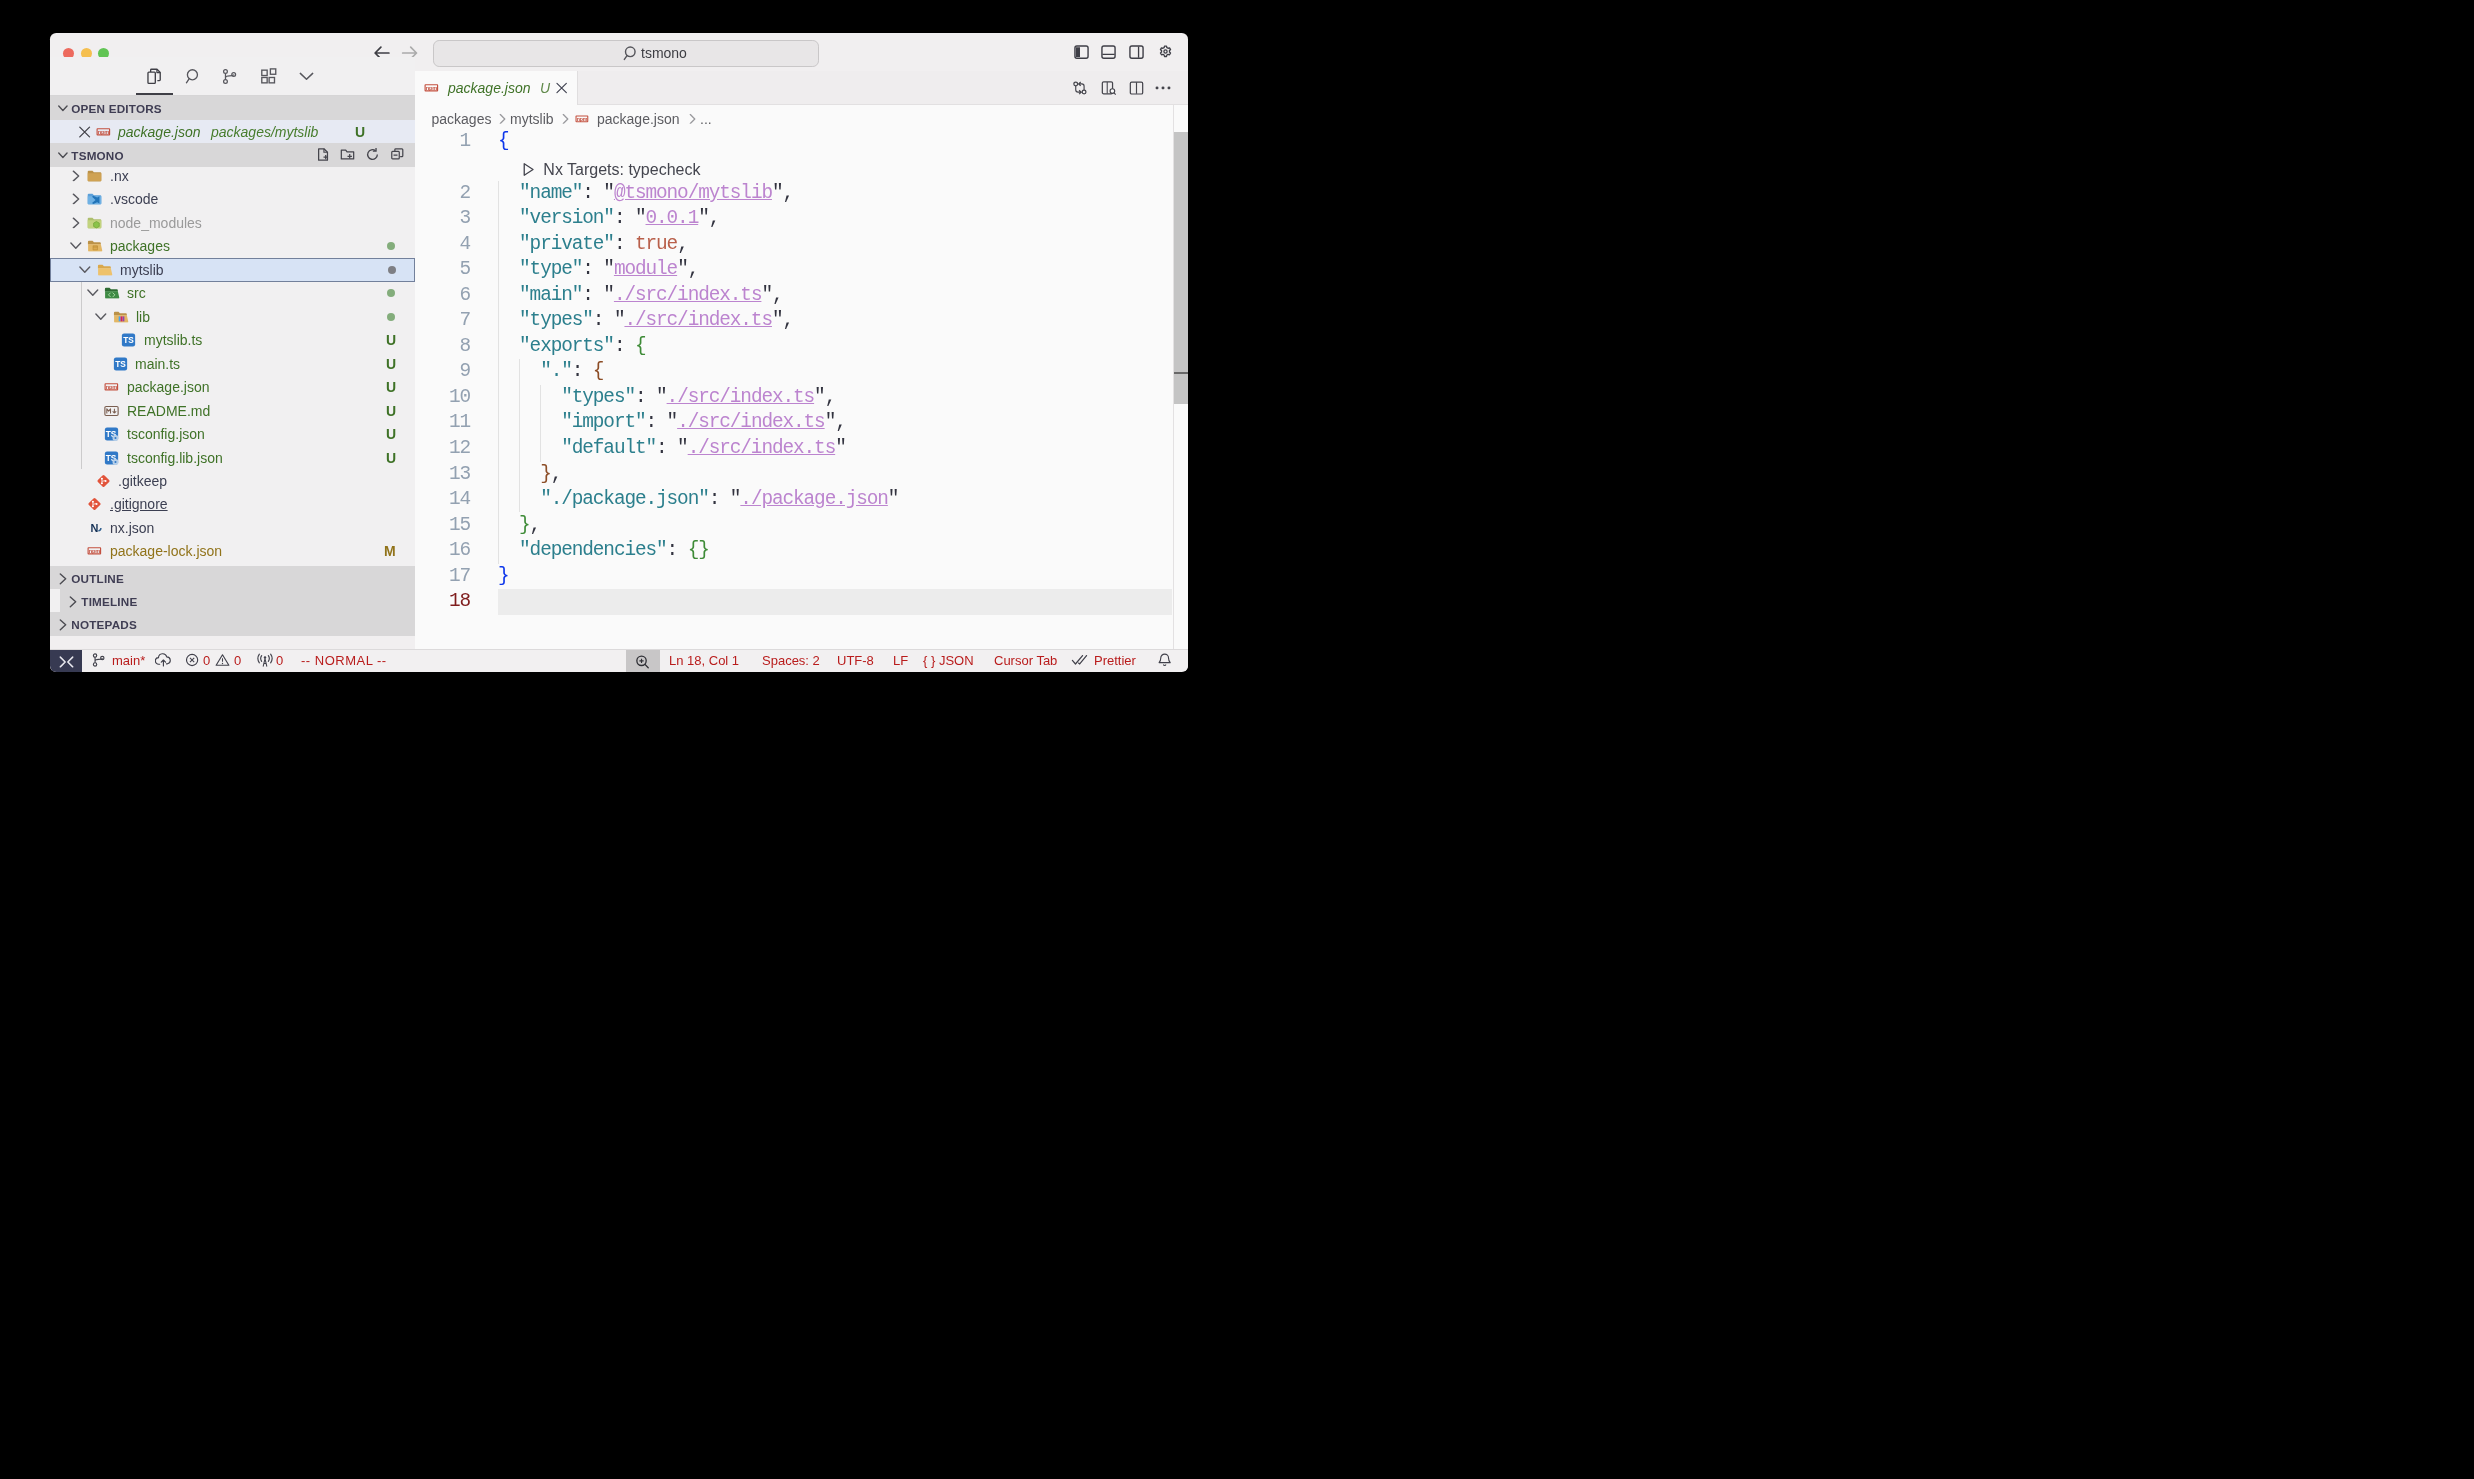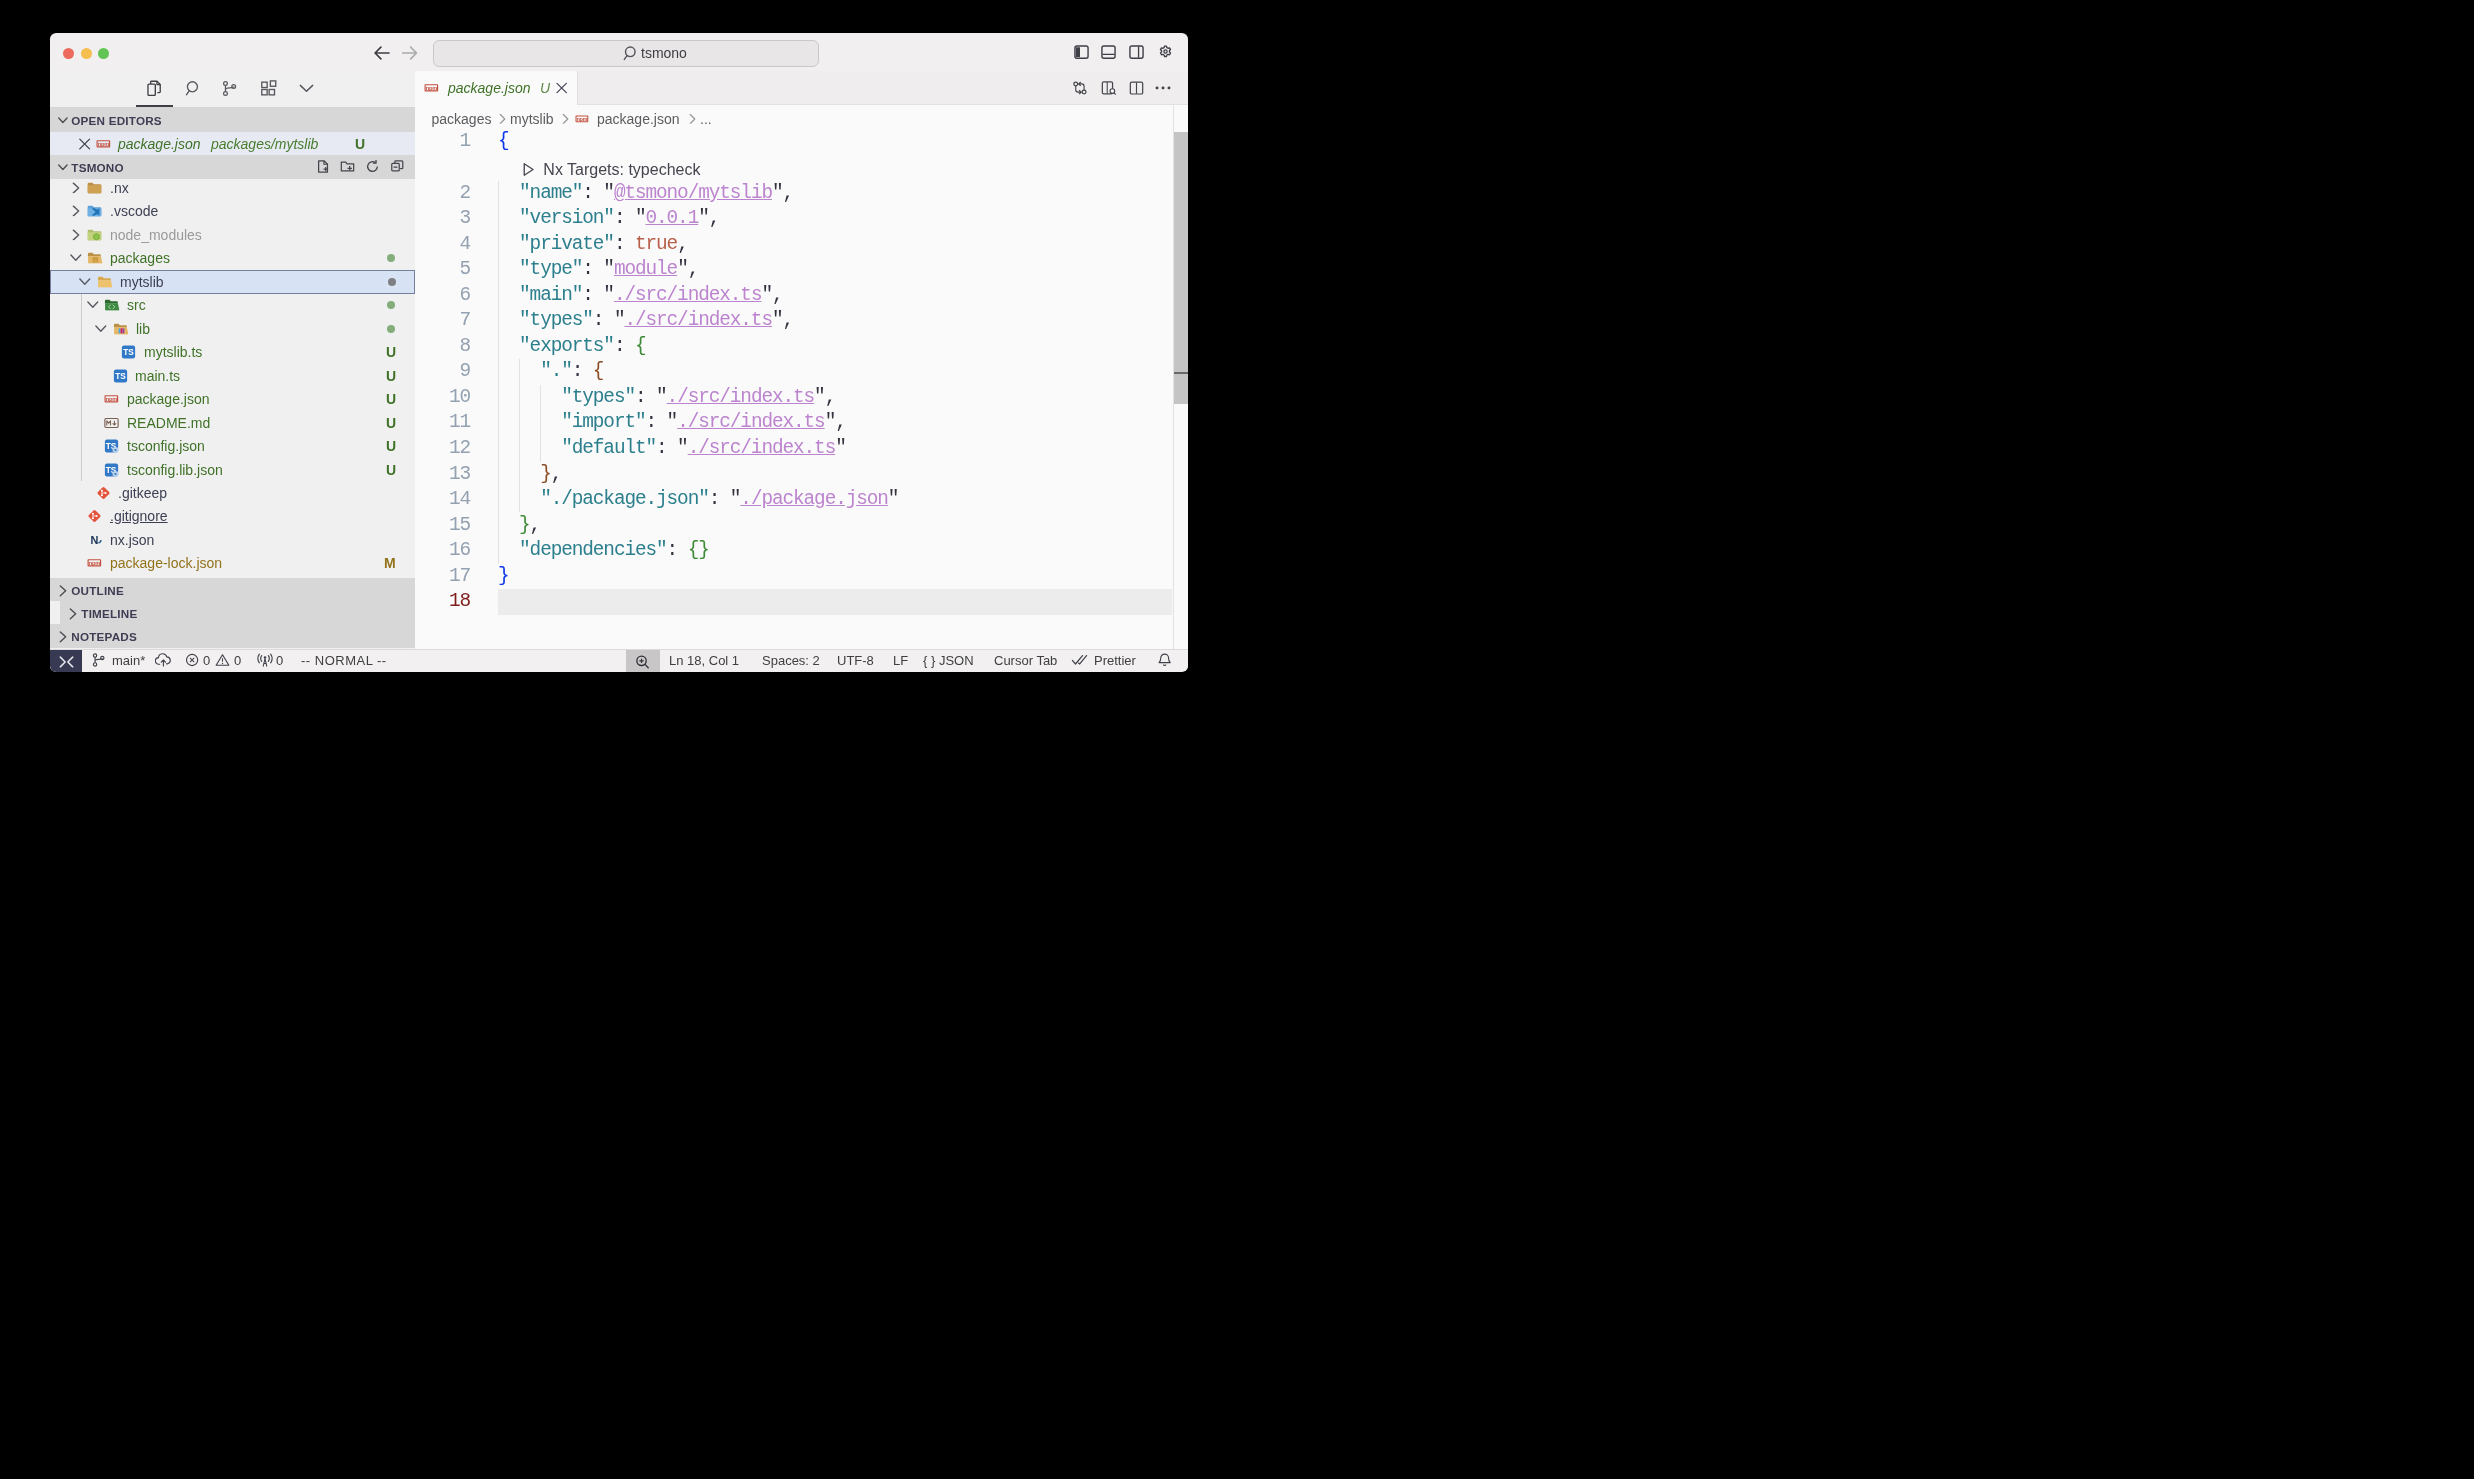--- a/index.html
+++ b/index.html
@@ -7,21 +7,21 @@
   body { font-family:"Liberation Sans",sans-serif; }
   #win { position:absolute; left:50px; top:33px; width:1138px; height:639px;
          background:#f1eff0; border-radius:6.2px; overflow:hidden; }
   .abs { position:absolute; }
   svg { display:block; }
   
   .tl { position:absolute; top:14.7px; width:11px; height:11px; border-radius:50%; }
   #cc { position:absolute; left:383px; top:7px; width:386px; height:27px;
         background:#e8e6e7; border:0.9px solid #c9c7c8; border-radius:6.2px; }
   
-  #sidebar { position:absolute; left:0; top:36px; width:365px; height:578px; background:#f1f0f1;padding-left:32px; }
+  #sidebar { position:absolute; left:0; top:24px; width:365px; height:578px; background:#f1f0f1;padding-left:32px; }
   .hdr { position:absolute; left:0; width:365px; background:#d8d7d8; color:#3f3d53; font-weight:bold; font-size:11.7px; }
   .hdr .lbl { position:absolute; left:21.3px; top:50%; transform:translateY(-50%); letter-spacing:0.2px; }
   .chev { position:absolute; }
   .row { position:absolute; left:0; width:365px; height:23.5px; }
   .rowc { position:absolute; top:50%; transform:translateY(-50%); }
   .fname { font-size:14px; color:#3c3f52; white-space:pre; }
   .green { color:#3f7227; }
   .grey { color:#9a9a9a; }
   .gold { color:#91731a; }
   .badge { position:absolute; font-size:14px; font-weight:bold; }
@@ -38,21 +38,21 @@
   .ig { position:absolute; width:0.9px; background:#e2e2e2; }
   .tC { color:#2c7f8d; } 
   .tP { color:#bc84cf;text-decoration:underline; } 
   .tD { color:#32333f; } 
   .tB { color:#0d36eb; } 
   .tG { color:#3e8b37; } 
   .tO { color:#8c4d26; } 
   .tR { color:#b9604b; } 
   
   #status { position:absolute; left:0; top:616px; width:1138px; height:21px;
-            background:#f2f0f1; border-top:0.9px solid #dcdadb; font-size:13px; color:#404040; }
+            background:#f2f0f1; border-top:0.9px solid #dcdadb; font-size:13px; color:#b91c1c; }
   .st { position:absolute; top:50%; transform:translateY(-50%); white-space:nowrap; }
 </style>
 </head>
 <body>
 <div id="win">
 
   <div class="tl" style="left:13px; background:#ed6a5e;"></div>
   <div class="tl" style="left:31px; background:#f5bf4f;"></div>
   <div class="tl" style="left:48px; background:#61c454;"></div>
 

